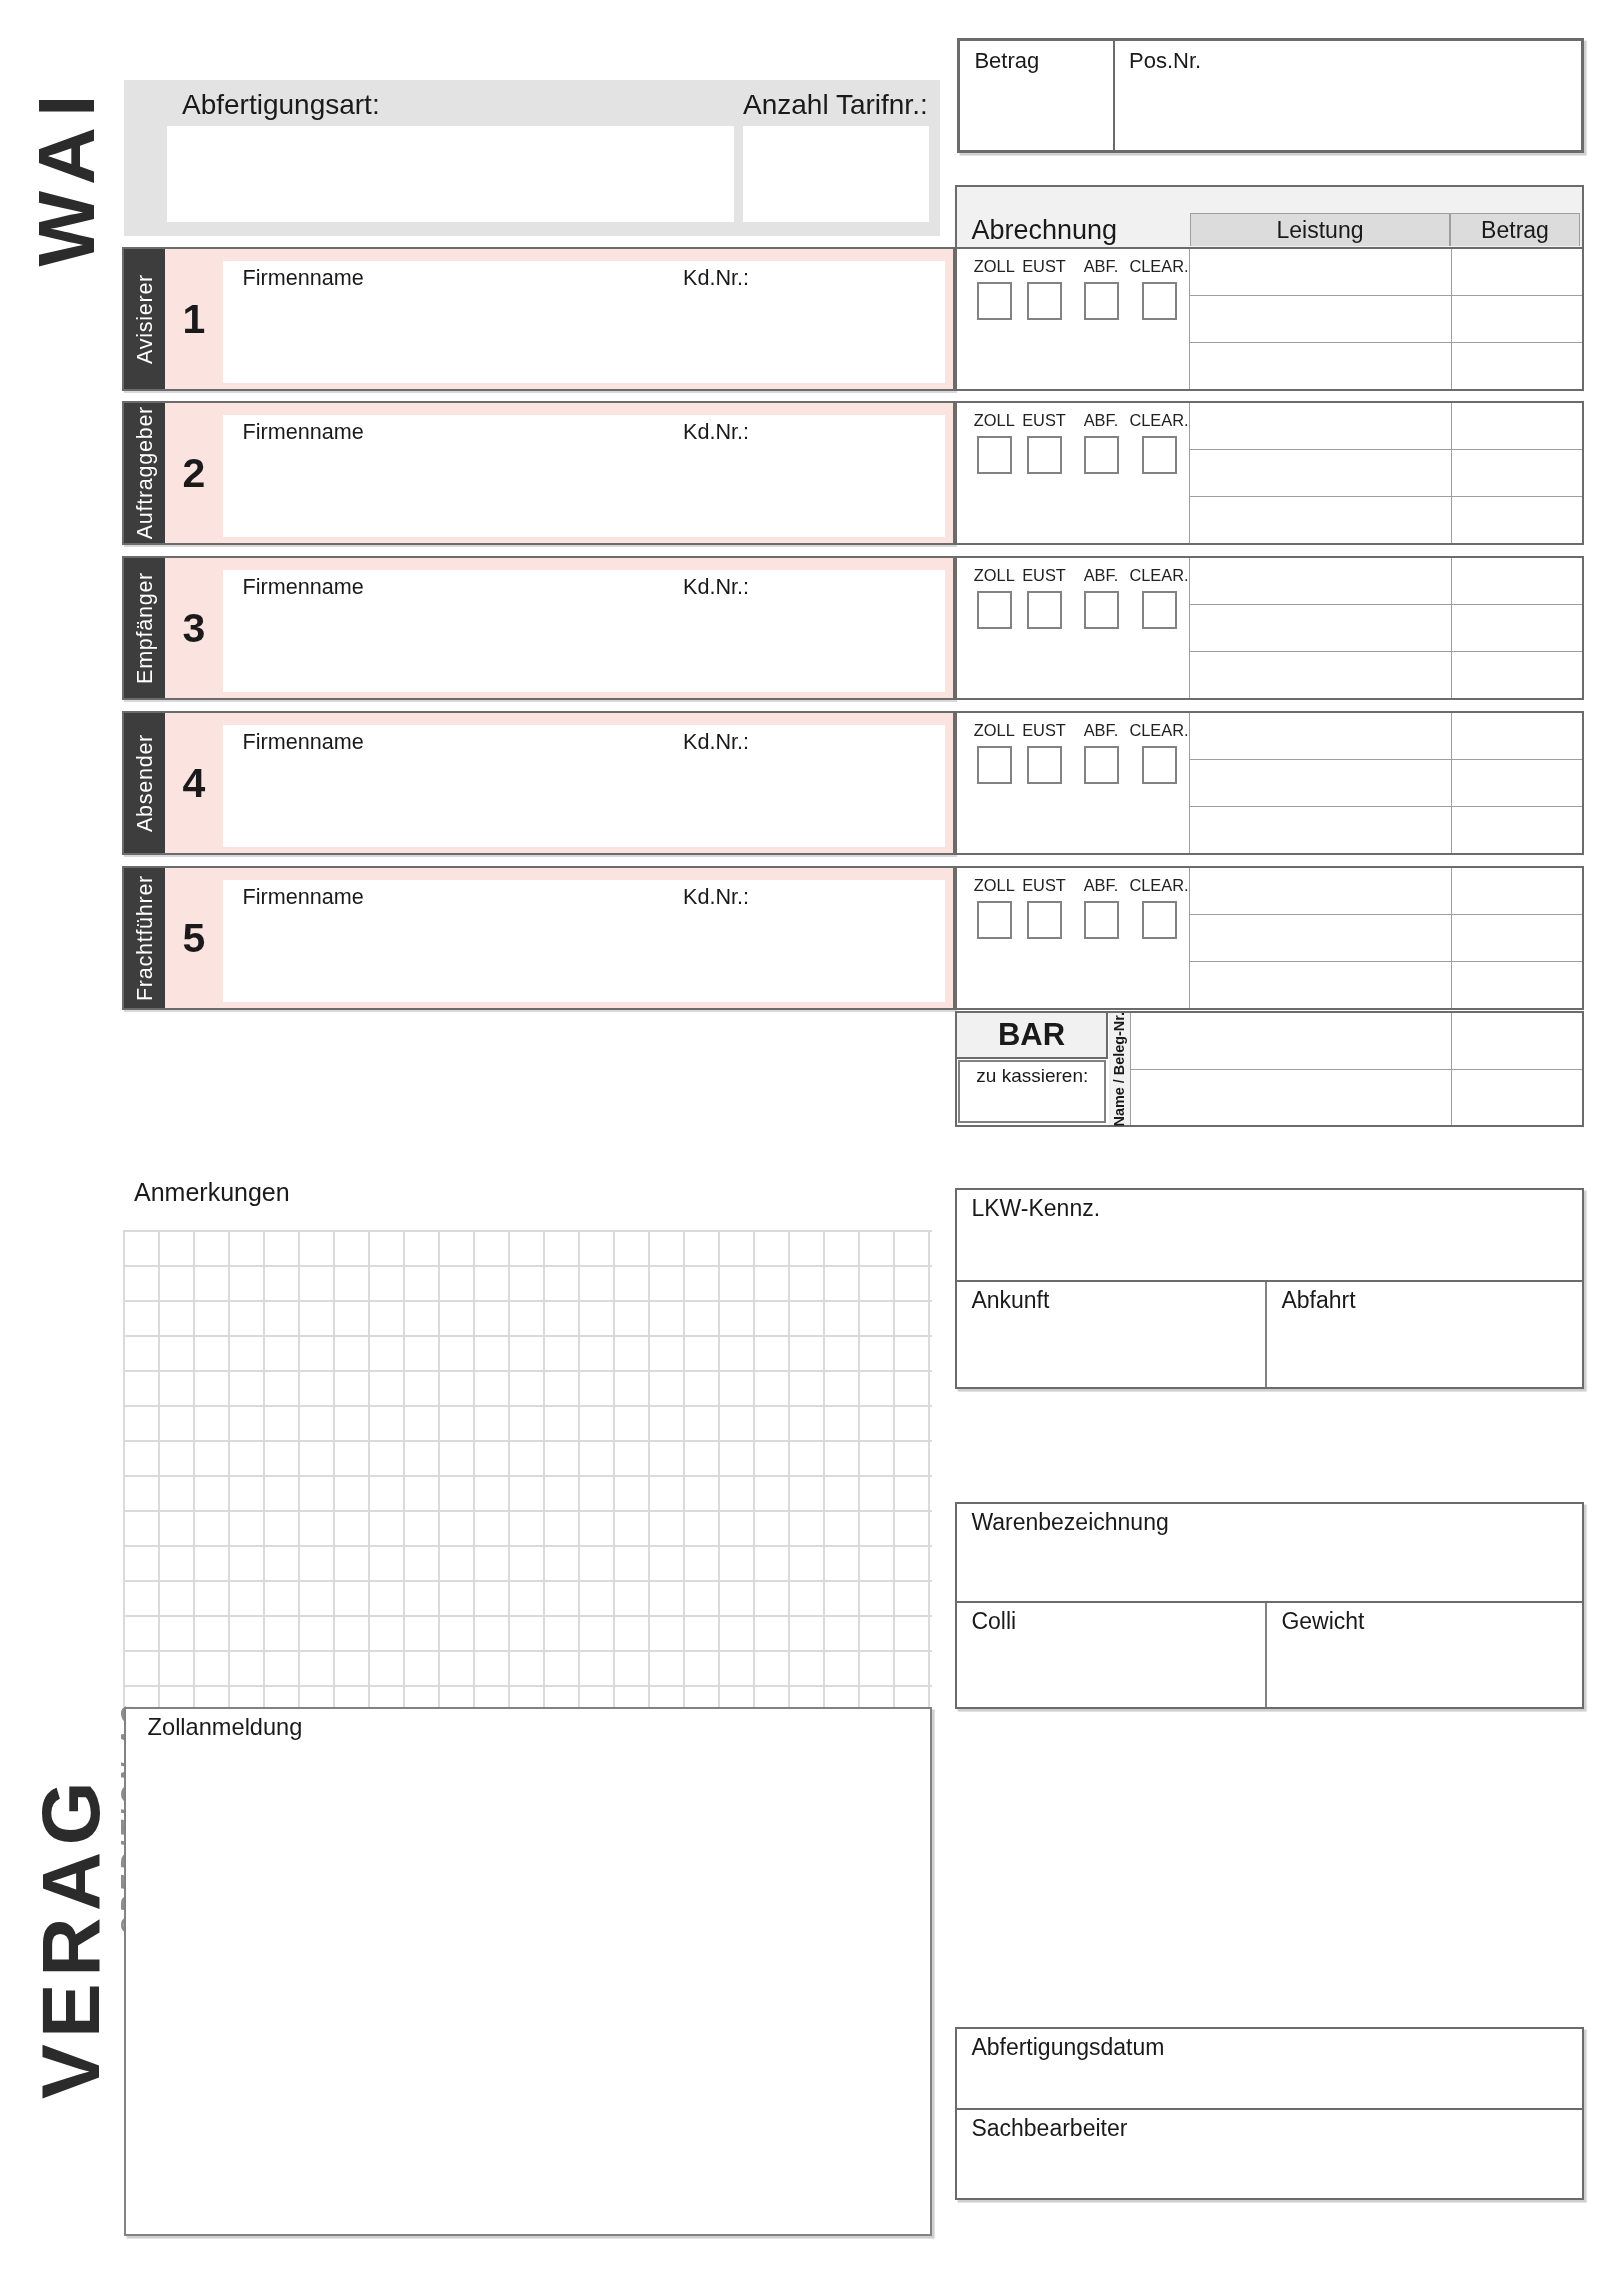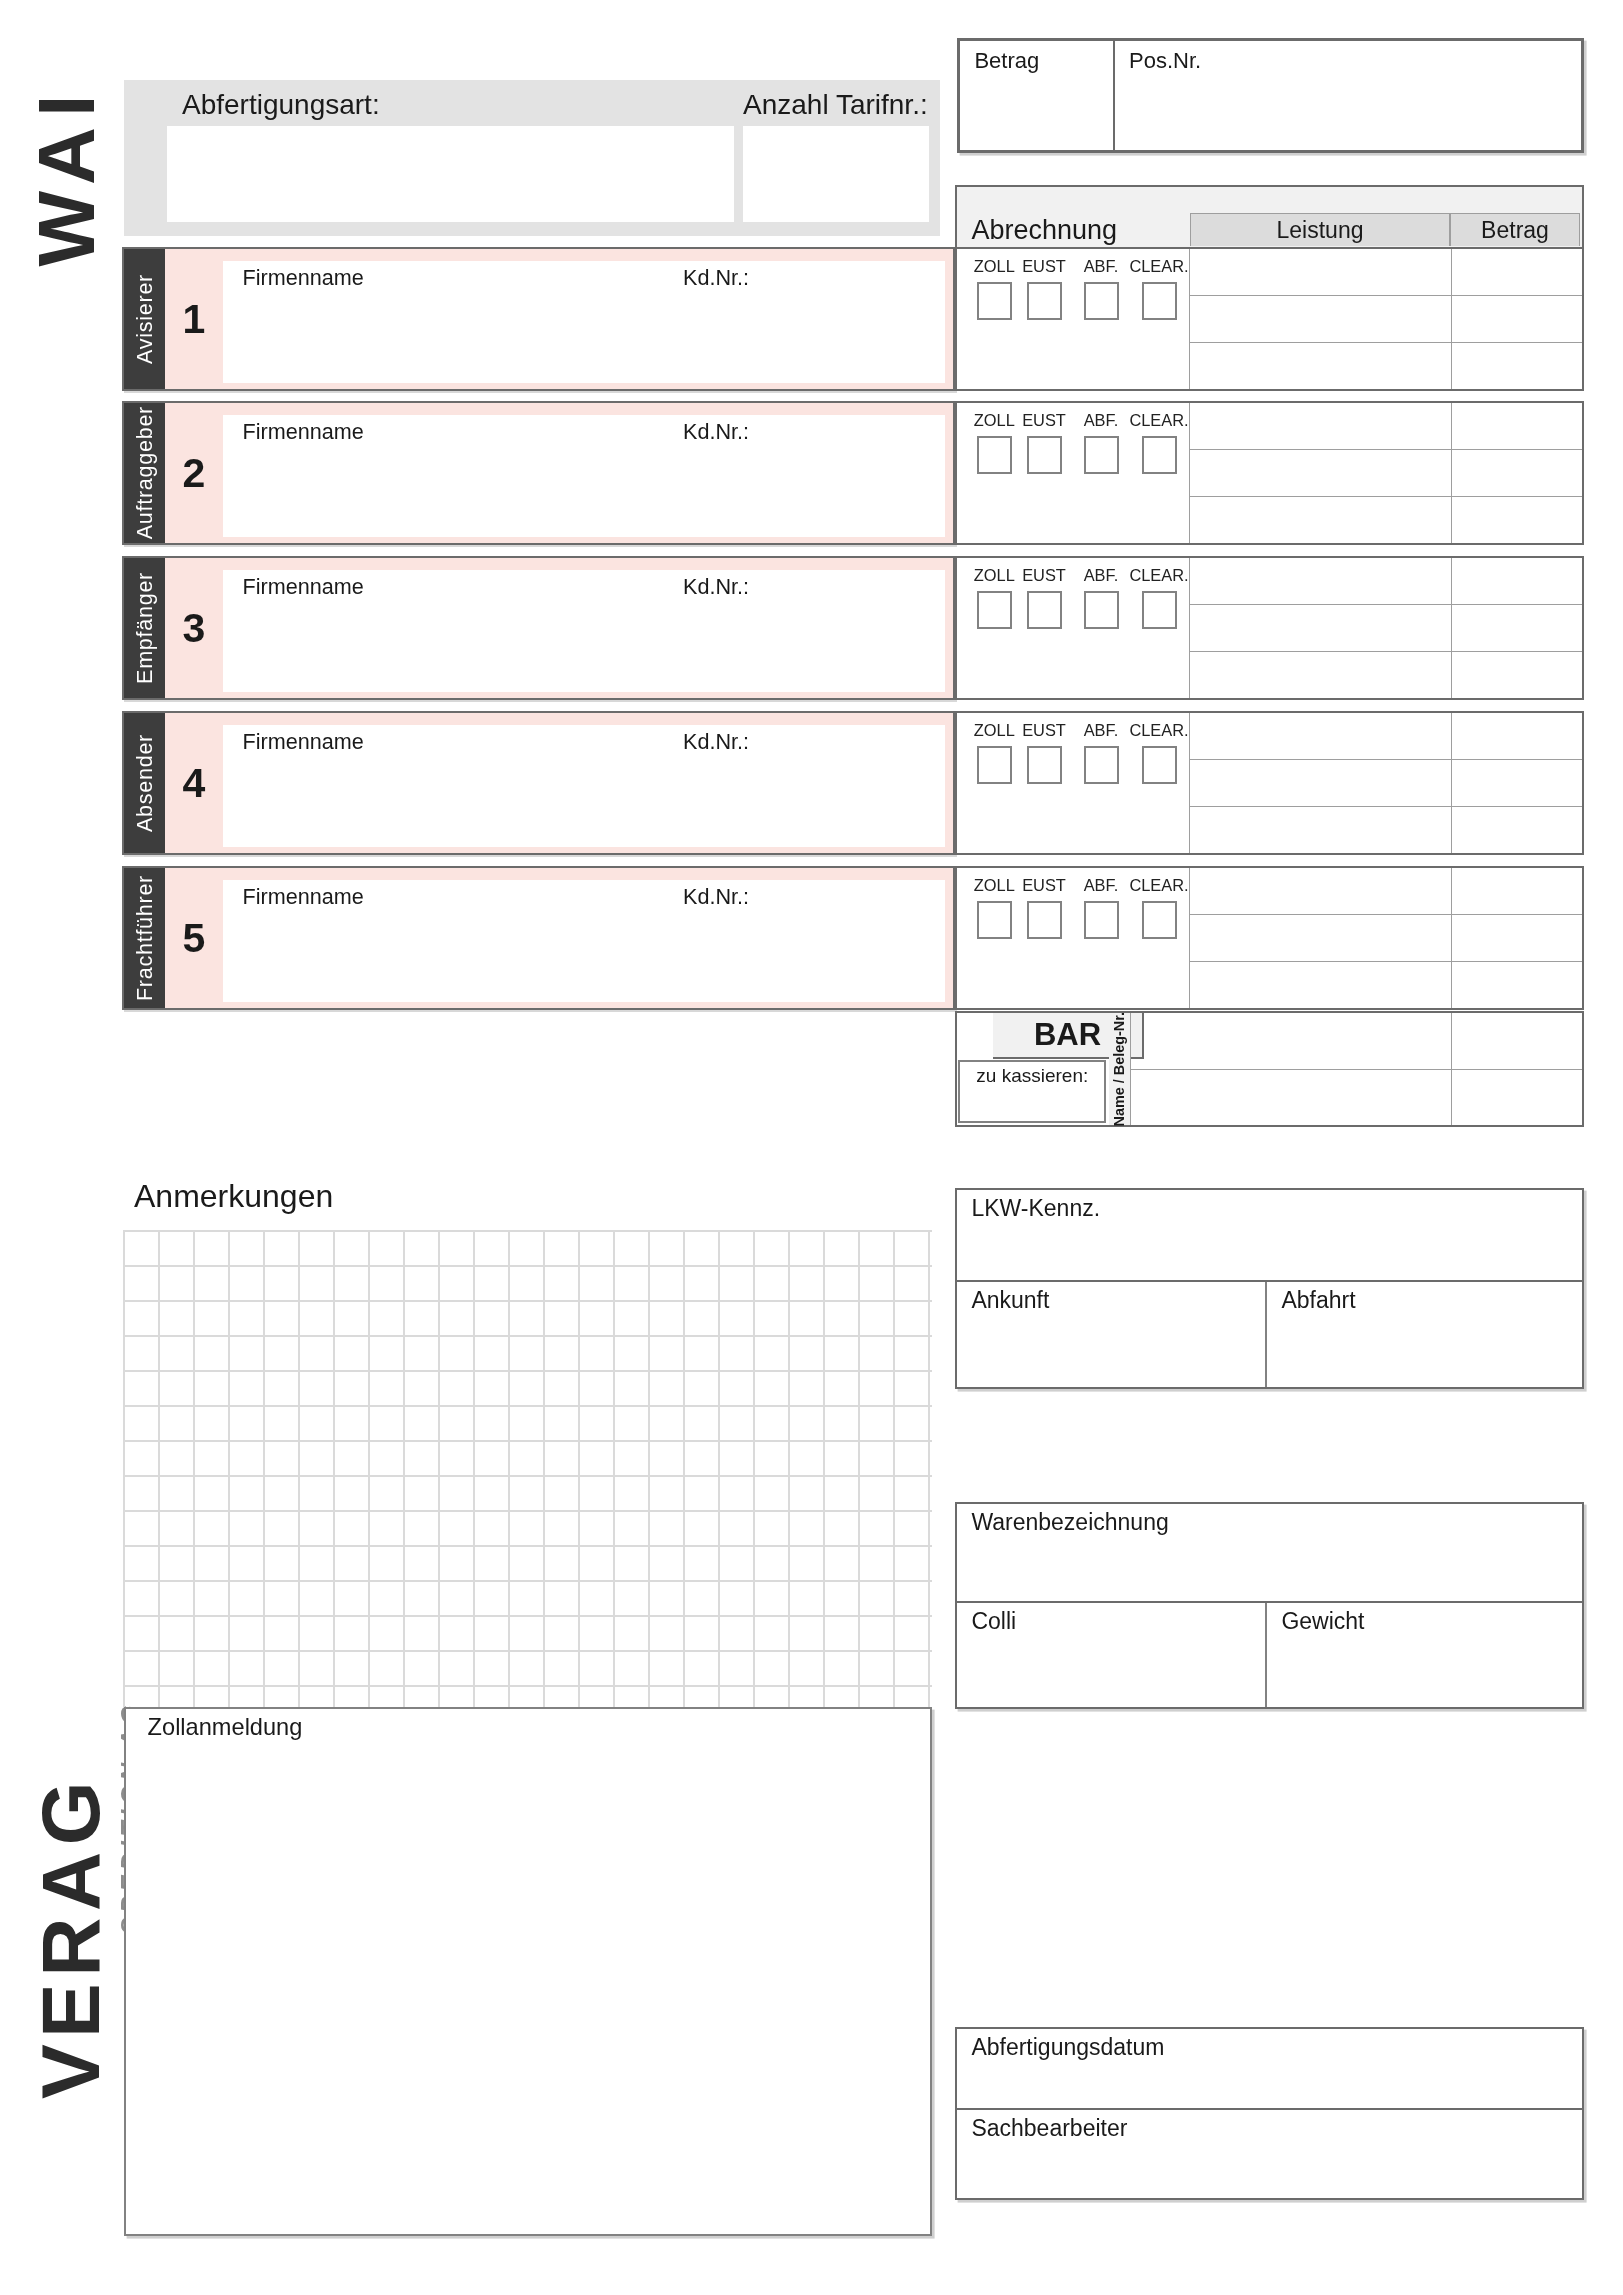--- a/index.html
+++ b/index.html
@@ -70,31 +70,31 @@
   .vdiv-betrag{left:494px; top:0; bottom:0; width:1.3px; background:var(--thin-line);}
   .hline1{left:233px; right:0; top:46px; height:1.3px; background:var(--thin-line);}
   .hline2{left:233px; right:0; top:93px; height:1.3px; background:var(--thin-line);}
   .svc-line{left:233px; right:0; height:46px;}
 
   
   .barblock{left:955px; top:1011px; width:629px; height:116px; background:#fff;
        border:2px solid var(--dark-border);}
   .barcell{left:0; top:0; width:151px; height:46px; background:var(--light-fill);
        border-right:2px solid var(--dark-border); border-bottom:2px solid var(--dark-border);
-       display:flex; align-items:center; justify-content:center; font-size:31px; font-weight:bold;margin-left:36px;}
+       display:flex; align-items:center; justify-content:center; font-size:31px; font-weight:bold;}
   .kassbox{left:1.3px; top:47px; width:148px; height:63px; background:#fff; border:2px solid var(--mid-border);
        text-align:center; font-size:19px; padding-top:2.6px;}
   .namestrip{left:152px; top:0; bottom:0; width:21.6px; background:var(--light-fill);
        border-right:1.3px solid var(--thin-line); font-size:14.4px; font-weight:bold;}
   .bar-hline{left:174px; right:0; top:56px; height:1.3px; background:var(--thin-line);}
   .bar-vline{left:494px; top:0; bottom:0; width:1.3px; background:var(--thin-line);}
   .bar-line{left:174px; right:0; height:55px;}
 
   
-  .anm-lbl{left:134px; top:1178px; font-size:32px;text-align:right;}
+  .anm-lbl{left:134px; top:1178px; font-size:25px;text-align:right;}
   .gridpad{left:123px; top:1230px; width:809px; height:478px;
       background-image:
         repeating-linear-gradient(to right, var(--grid-line) 0 2px, transparent 2px 35px),
         repeating-linear-gradient(to bottom, var(--grid-line) 0 2px, transparent 2px 35px);}
 
   
   .cont{left:955px; width:629px; background:#fff; border:2.6px solid var(--dark-border);
         box-shadow:2.6px 2.6px 0 #cfcfcf;}
   .cont .cell-lbl{left:14.4px; top:5.2px; font-size:23px;}
   .lkw{top:1188px; height:201px;}

